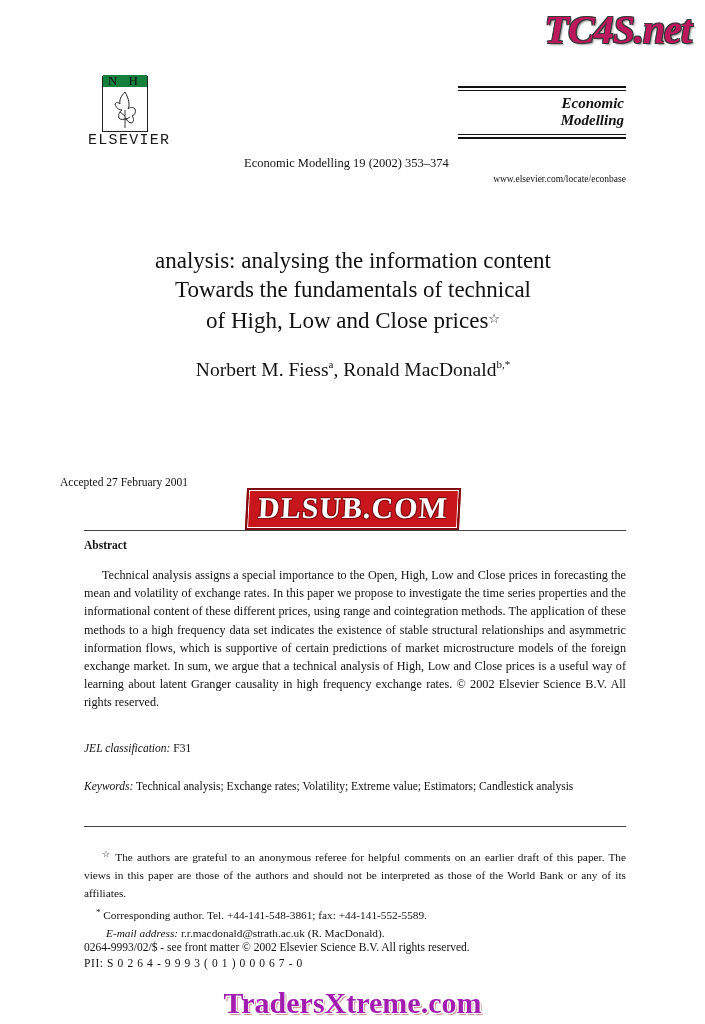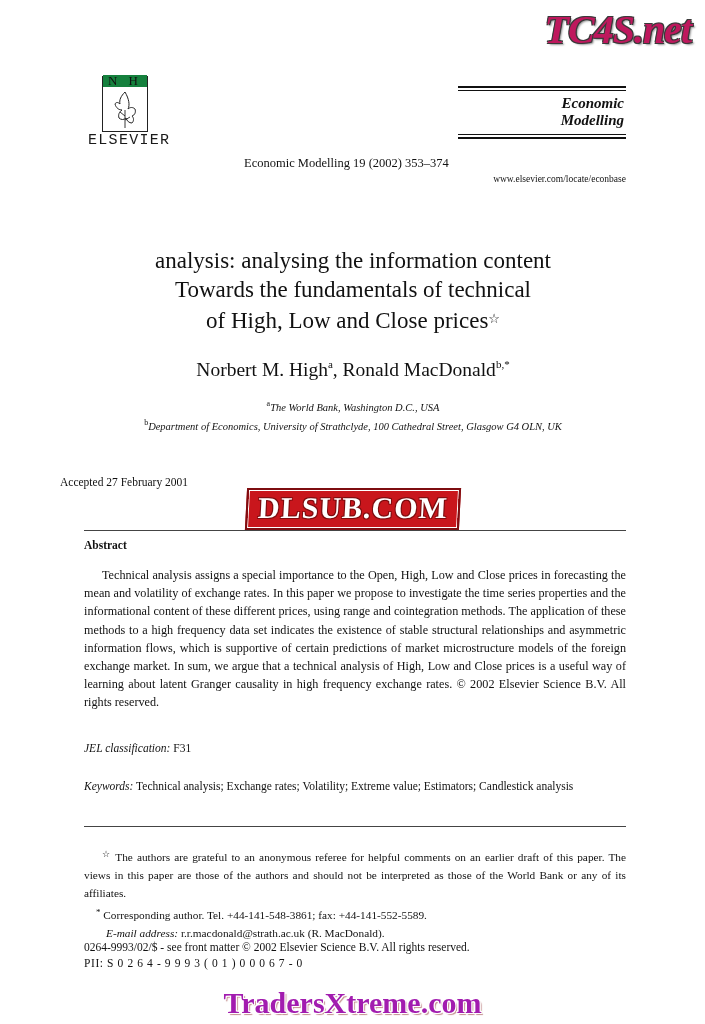--- a/index.html
+++ b/index.html
@@ -336,31 +336,23 @@
 
   <div class="title">
     <div>analysis: analysing the information content</div>
     <div>Towards the fundamentals of technical</div>
     <div>
       <span>of High, Low and Close prices</span><span class="star">☆</span>
     </div>
   </div>
 
   <div class="authors">
-    <span>Norbert M. High</span><sup>a</sup><span>, Ronald MacDonald</span><sup>b,*</sup>
-  </div>
-
-  <div class="affils">
-    <div>
-      <sup>a</sup><span>The World Bank, Washington D.C., USA</span>
-    </div>
-    <div>
-      <sup>b</sup><span>Department of Economics, University of Strathclyde, 100 Cathedral Street, Glasgow G4 OLN, UK</span>
-    </div>
-  </div>
+    <span>Norbert M. Fiess</span><sup>a</sup><span>, Ronald MacDonald</span><sup>b,*</sup>
+  </div>
+
 
   <div class="accepted">Accepted 27 February 2001</div>
 
   <div class="hr r1"></div>
   <div class="hr r2"></div>
 
   <div class="abs-head">Abstract</div>
   <div class="abstract">Technical analysis assigns a special importance to the Open, High, Low and Close prices in forecasting the mean and volatility of exchange rates. In this paper we propose to investigate the time series properties and the informational content of these different prices, using range and cointegration methods. The application of these methods to a high frequency data set indicates the existence of stable structural relationships and asymmetric information flows, which is supportive of certain predictions of market microstructure models of the foreign exchange market. In sum, we argue that a technical analysis of High, Low and Close prices is a useful way of learning about latent Granger causality in high frequency exchange rates. © 2002 Elsevier Science B.V. All rights reserved.</div>
 
   <div class="jel">

